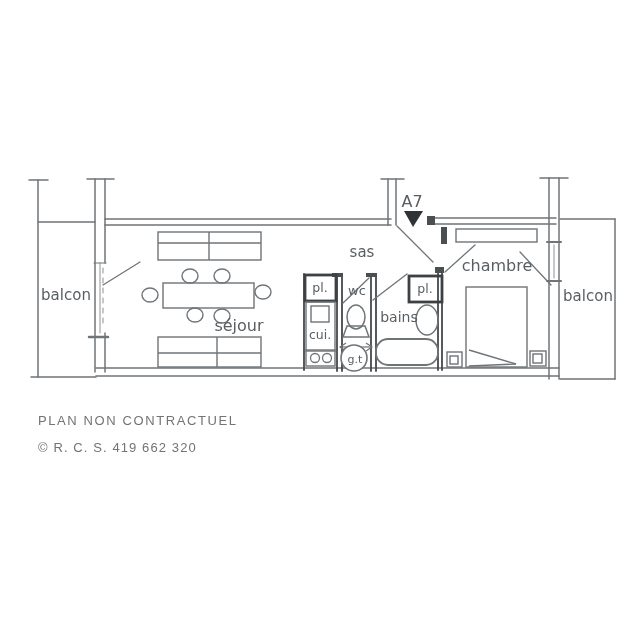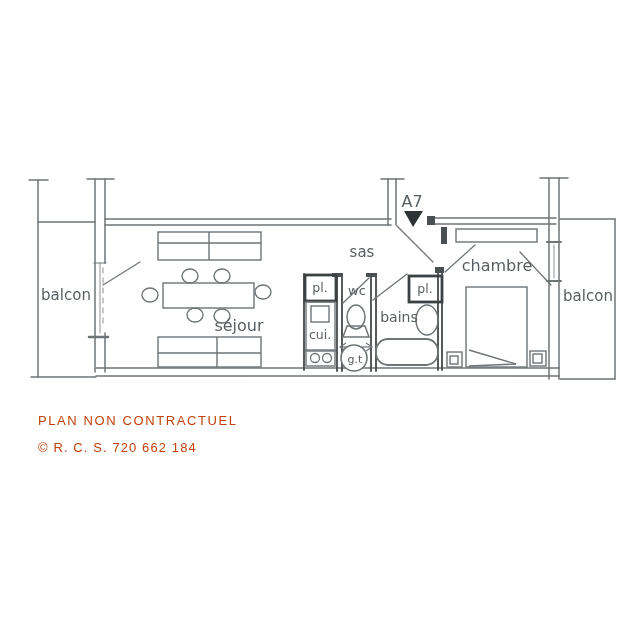--- a/index.html
+++ b/index.html
@@ -6,21 +6,21 @@
   .stage{
     position:relative;width:640px;height:640px;background:#ffffff;overflow:hidden;
     font-family:"DejaVu Sans", sans-serif;
   }
   svg{position:absolute;left:0;top:0;}
   .plan-label{
     fill:#585e62;
     font-family:"DejaVu Sans", sans-serif;
   }
   .footer-line{
-    position:absolute;left:38px;color:#c2410c;
+    position:absolute;left:38px;color:#737373;
     font-family:"Liberation Sans", sans-serif;
     font-size:13px;letter-spacing:1.6px;white-space:nowrap;
   }
   .footer-line.rcs{letter-spacing:1.1px;}
 </style>
 </head>
 <body>
 
 <div class="stage">
   <svg width="640" height="640" viewBox="0 0 640 640">
@@ -153,14 +153,14 @@
     <text x="320" y="339" font-size="12.5" text-anchor="middle" class="plan-label">cui.</text>
     <text x="357" y="295" font-size="13" text-anchor="middle" class="plan-label">wc</text>
     <text x="355" y="363" font-size="11" text-anchor="middle" class="plan-label">g.t</text>
     <text x="399" y="322" font-size="14" text-anchor="middle" class="plan-label">bains</text>
     <text x="425" y="293" font-size="12.5" text-anchor="middle" class="plan-label">pl.</text>
     <text x="497" y="271" font-size="16" text-anchor="middle" class="plan-label">chambre</text>
     <text x="588" y="301" font-size="15" text-anchor="middle" class="plan-label">balcon</text>
   </svg>
 
   <div class="footer-line" style="top:413px;">PLAN NON CONTRACTUEL</div>
-  <div class="footer-line rcs" style="top:440px;">© R. C. S. 720 662 184</div>
+  <div class="footer-line rcs" style="top:440px;">© R. C. S. 419 662 320</div>
 </div>
 
 </body></html>

